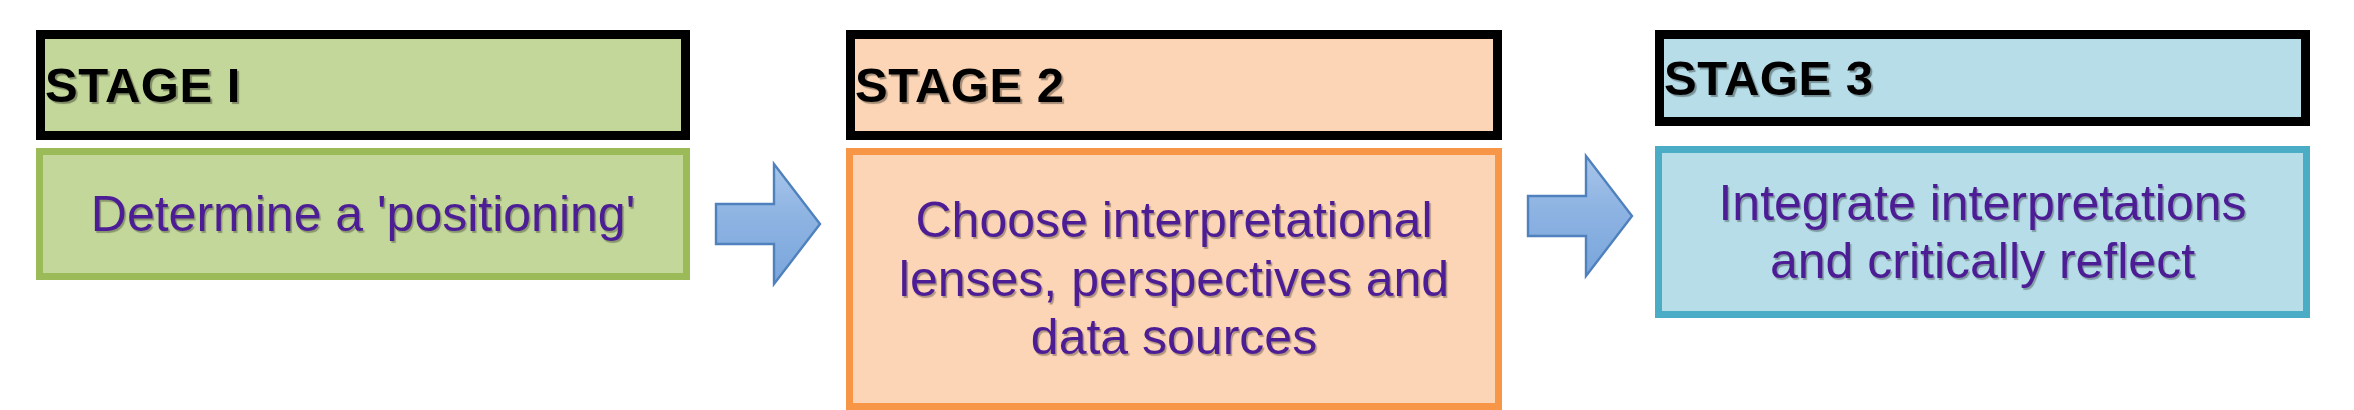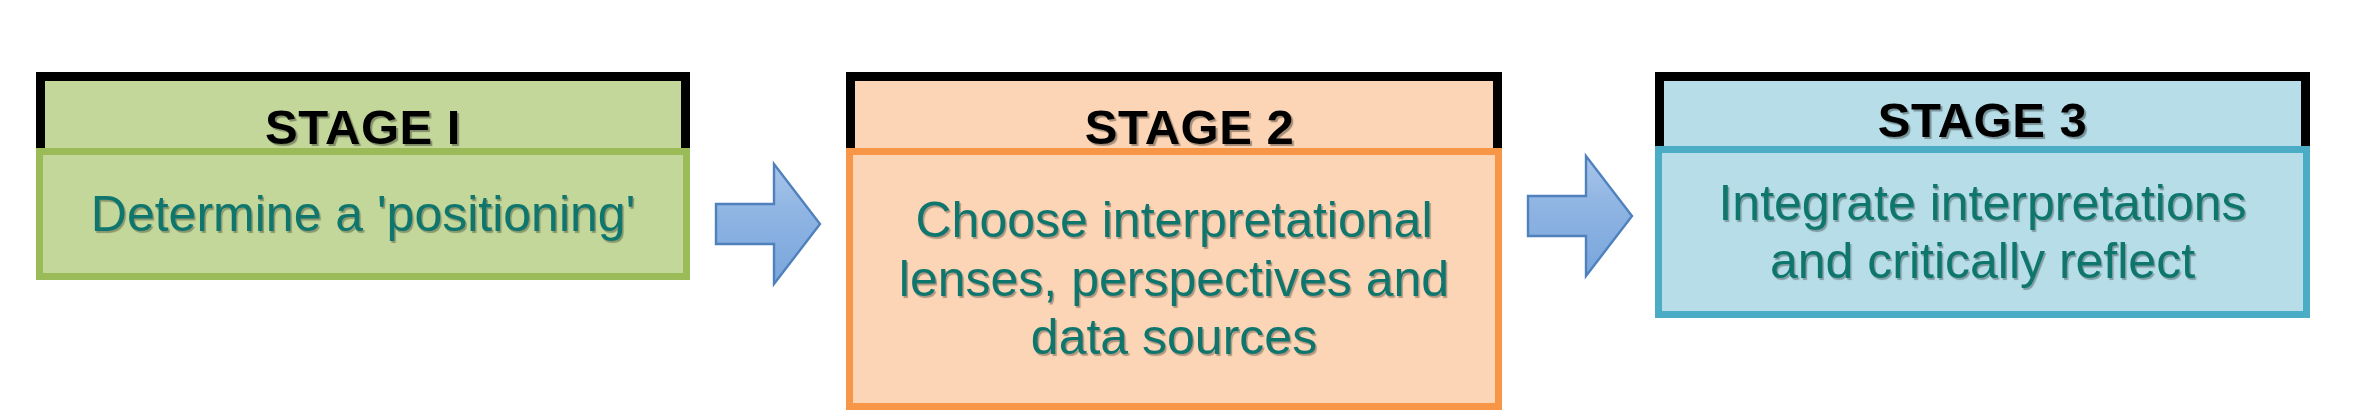--- a/index.html
+++ b/index.html
@@ -30,44 +30,42 @@
 
   .stage-header {
     position: absolute;
     left: 0;
     top: 0;
     width: 100%;
     box-sizing: border-box;
     border: 9px solid #000000;
     display: flex;
     align-items: center;
-    justify-content: center;
     font-weight: bold;
     font-size: 49px;
     letter-spacing: 0.5px;
     color: #000000;
     line-height: 1;
     text-shadow: 2px 2px 1px rgba(0,0,0,0.35);
-    margin-top: 42px;
   }
 
   .stage-body {
     position: absolute;
     left: 0;
     width: 100%;
     box-sizing: border-box;
     border-width: 7px;
     border-style: solid;
     display: flex;
     align-items: center;
     justify-content: center;
     text-align: center;
     font-size: 50px;
     line-height: 1.17;
-    color: #0f766e;
+    color: #4c1d95;
     padding: 4px 10px;
     text-shadow: 1.5px 1.5px 1px rgba(0,0,0,0.3);
   }
 
   
   #stage-1 { left: 36px;   top: 30px;  width: 654px; }
   #stage-1 .stage-header { height: 110px; }
   #stage-1 .stage-body   { top: 118px; height: 132px; }
 
   #stage-2 { left: 846px;  top: 30px;  width: 656px; }
@@ -110,21 +108,21 @@
           <stop offset="0%" stop-color="#A8C5EA"></stop>
           <stop offset="45%" stop-color="#8DB3E2"></stop>
           <stop offset="100%" stop-color="#7AA6DC"></stop>
         </linearGradient>
       </defs>
       <polygon points="2,44 60,44 60,4 106,64 60,124 60,84 2,84" fill="url(#arrGrad1)" stroke="#4F81BD" stroke-width="2.4" stroke-linejoin="miter"></polygon>
     </svg>
   </div>
 
   <div class="stage" id="stage-2">
-    <div class="stage-header" style="background:#FBD5B5; border-color:#000000;padding-left:31px;">
+    <div class="stage-header" style="background:#FBD5B5; border-color:#000000;">
       <span>STAGE 2</span>
     </div>
     <div class="stage-body" style="background:#FBD5B5; border-color:#F79646;">
       <span>Choose interpretational lenses, perspectives and data sources</span>
     </div>
   </div>
 
   <div class="arrow" id="arrow-2">
     <svg viewBox="0 0 108 128" xmlns="http://www.w3.org/2000/svg">
       <defs>

